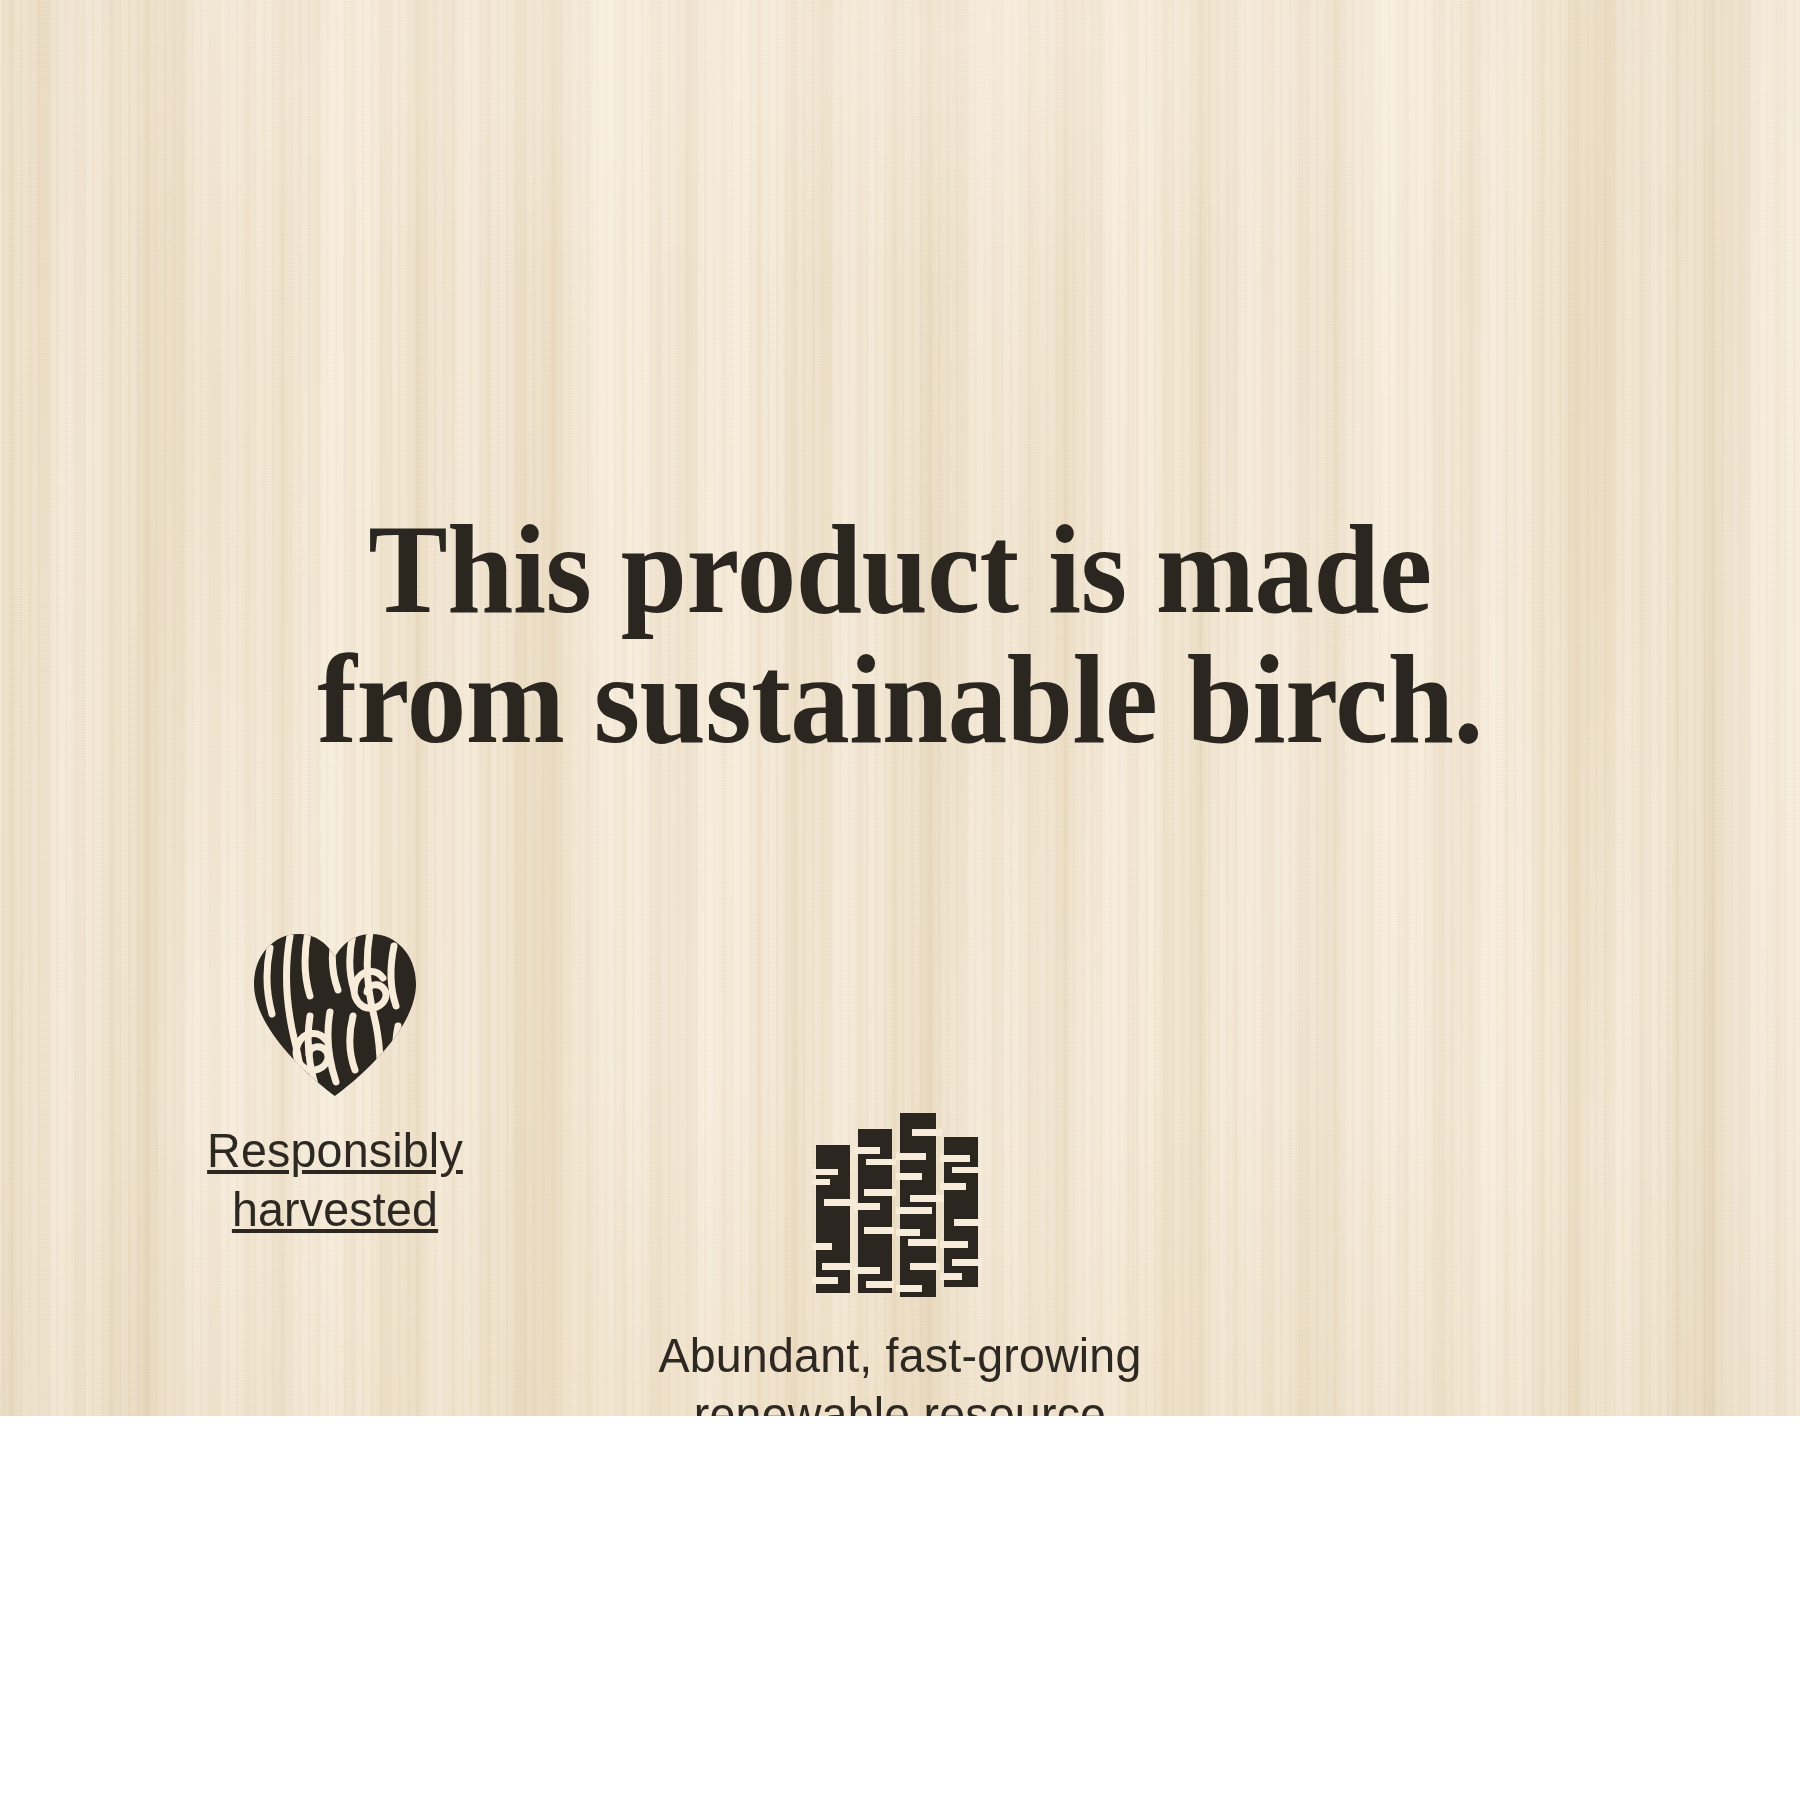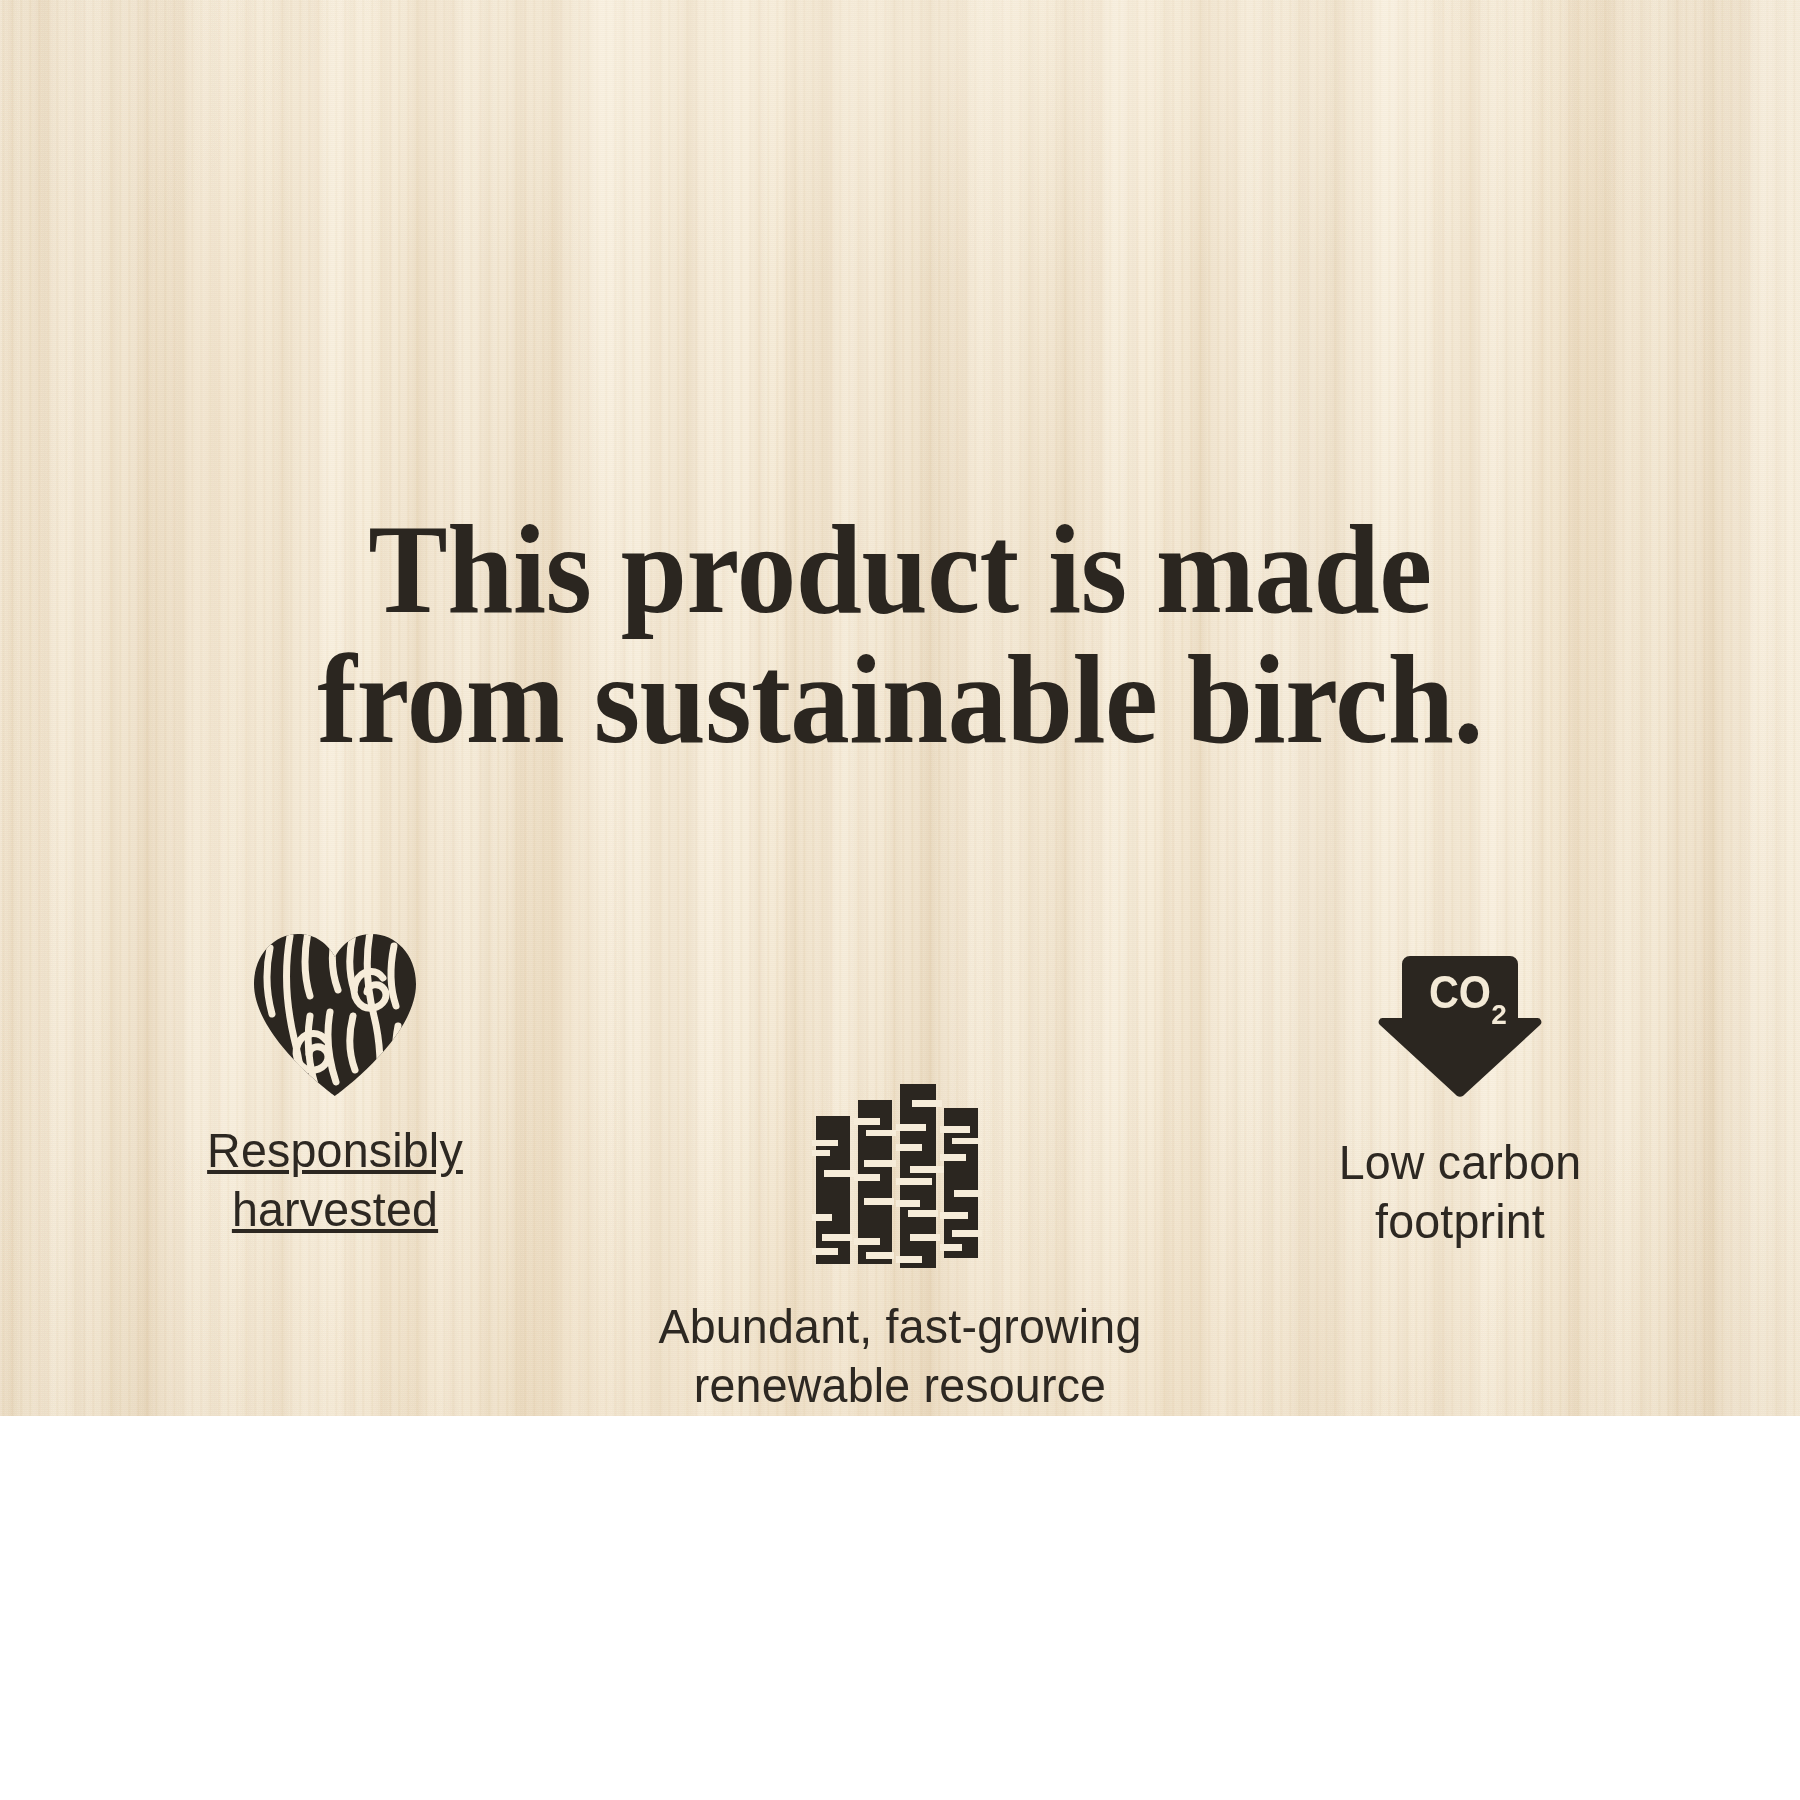--- a/index.html
+++ b/index.html
@@ -117,21 +117,21 @@
     font-family: "Liberation Sans", sans-serif;
     font-size: 48px;
     line-height: 1.22;
     letter-spacing: 0.2px;
     color: #2d2822;
     transform: scaleX(0.97);
   }
   .feature-caption .cap-line { display: block; white-space: nowrap; }
 
   #feature-harvested { left: 70px;  top: 918px;  width: 530px; text-decoration: underline; }
-  #feature-renewable { left: 620px; top: 1078px; width: 560px; text-align: center; }
+  #feature-renewable { left: 620px; top: 1107px; width: 560px; text-align: center; }
   #feature-carbon    { left: 1190px;top: 938px;  width: 540px; }
 
   .icon-wrap {
     display: flex;
     justify-content: center;
     align-items: flex-end;
   }
   #feature-harvested .icon-wrap { height: 180px; }
   #feature-renewable .icon-wrap { height: 190px; }
   #feature-carbon    .icon-wrap { height: 160px; }
@@ -245,28 +245,15 @@
             <rect x="128" y="162" width="22" height="7"></rect>
           </g>
         </svg>
       </div>
       <div class="feature-caption">
         <span class="cap-line">Abundant, fast-growing</span>
         <span class="cap-line">renewable resource</span>
       </div>
     </div>
 
-    <div class="feature" id="feature-carbon">
-      <div class="icon-wrap">
-        <svg width="168" height="148" viewBox="0 0 168 148" aria-hidden="true">
-          <path d="M34 6 h100 a8 8 0 0 1 8 8 v54 h19 a4 4 0 0 1 3 7 l-75 69 a6 6 0 0 1 -10 0 l-75 -69 a4 4 0 0 1 3 -7 h19 v-54 a8 8 0 0 1 8 -8 z" fill="#2b2620"></path>
-          <text x="84" y="58" text-anchor="middle" font-family="Liberation Sans, sans-serif" font-size="46" font-weight="bold" transform="scale(0.9 1)" transform-origin="84 58" fill="#f3e9d6">CO</text>
-          <text x="123" y="74" text-anchor="middle" font-family="Liberation Sans, sans-serif" font-size="28" font-weight="bold" fill="#f3e9d6">2</text>
-        </svg>
-      </div>
-      <div class="feature-caption">
-        <span class="cap-line">Low carbon</span>
-        <span class="cap-line">footprint</span>
-      </div>
-    </div>
 
   </div>
 </div>
 
 </body></html>

